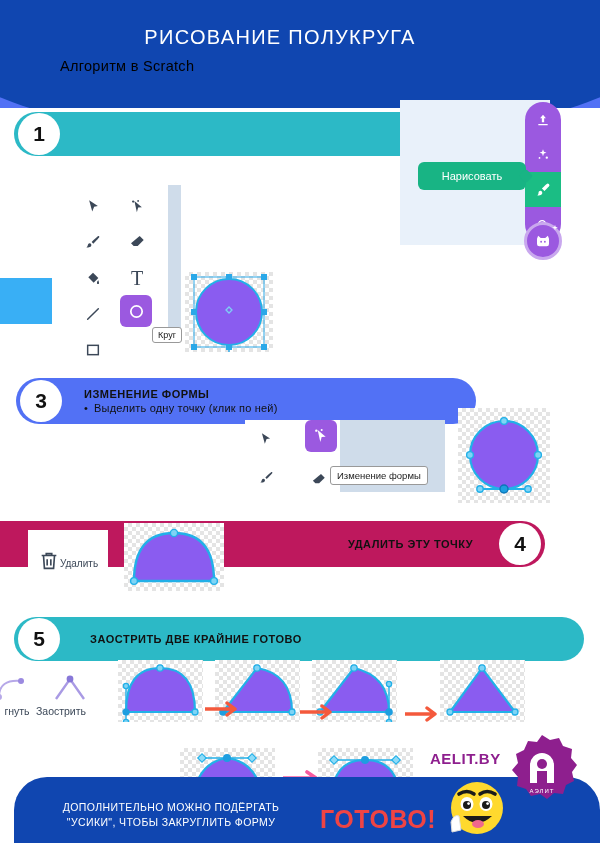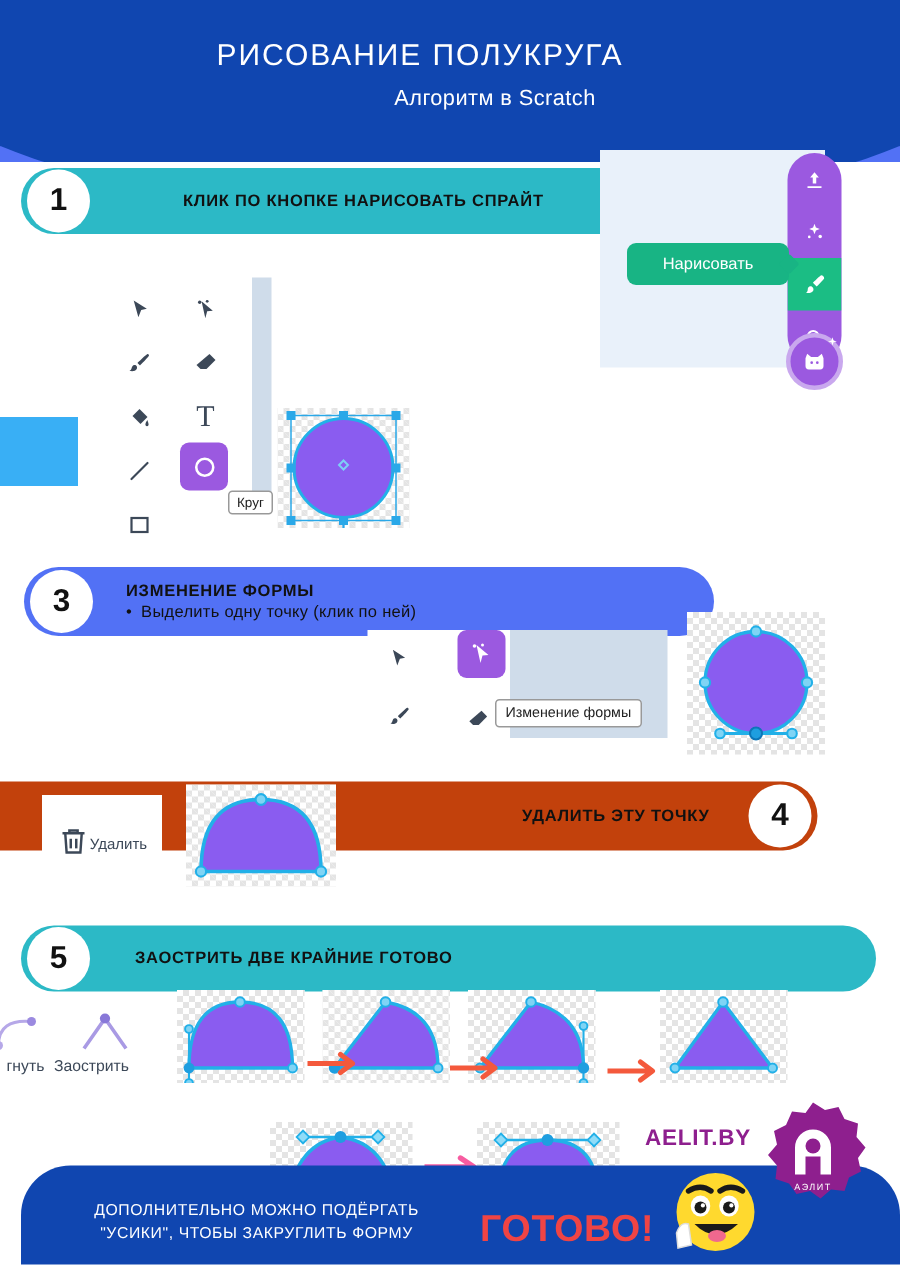--- a/index.html
+++ b/index.html
@@ -16,22 +16,22 @@
   .header-wrap { position:absolute; left:0; top:0; width:600px; height:108px; background:#5271f5; overflow:hidden; }
   .header-ellipse {
     position:absolute; left:-60px; top:-58px; width:720px; height:200px;
     background:#1046b0; border-radius:50%;
   }
   .header-title {
     position:absolute; left:0; top:26px; width:560px; text-align:center;
     color:#ffffff; font-size:20px; letter-spacing:1.3px; font-weight:400;
   }
   .header-sub {
-    position:absolute; left:0; top:58px; width:600px; text-align:center;
-    color:#ffffff; font-size:14.5px; letter-spacing:.3px; padding-left:60px;
+    position:absolute; left:0; top:58px; width:600px; text-align:left;
+    color:#000000; font-size:14.5px; letter-spacing:.3px; padding-left:60px;
   }
 
   
   .banner { position:absolute; display:flex; align-items:center; }
   .badge {
     width:42px; height:42px; border-radius:50%; background:#ffffff;
     display:flex; align-items:center; justify-content:center;
     font-size:21px; font-weight:bold; color:#111; flex:none;
   }
   .btitle { font-size:11px; font-weight:bold; color:#111; letter-spacing:.5px; }
@@ -46,21 +46,21 @@
   
   .s2 { left:277px; top:278px; width:323px; height:46px; background:#39aff5; border-radius:23px; padding:0 4px; justify-content:space-between; }
   .s2-text { margin-left:22px; }
   .s2-strip { position:absolute; left:0; top:278px; width:52px; height:46px; background:#39aff5; }
 
   
   .s3 { left:16px; top:378px; width:460px; height:46px; background:#5271f5; border-radius:23px; padding-left:4px; }
   .s3-text { margin-left:22px; }
 
   
-  .s4 { left:0px; top:521px; width:545px; height:46px; background:#c2410c; border-radius:0 23px 23px 0; justify-content:flex-end; padding-right:4px;padding-left:16px; }
+  .s4 { left:0px; top:521px; width:545px; height:46px; background:#be185d; border-radius:0 23px 23px 0; justify-content:flex-end; padding-right:4px;padding-left:16px; }
   .s4 .btitle { margin-right:26px; }
 
   
   .s5 { left:14px; top:617px; width:570px; height:44px; background:#2cb9c6; border-radius:22px; padding-left:4px; }
   .s5 .btitle { margin-left:30px; }
 
   
   .sprite-panel { position:absolute; left:400px; top:100px; width:150px; height:145px; background:#e9f1fa; }
   .sprite-bar {
     position:absolute; left:525px; top:102px; width:36px; height:140px;
@@ -142,21 +142,20 @@
 <div class="page">
 
   <div class="header-wrap">
     <div class="header-ellipse"></div>
     <div class="header-title">РИСОВАНИЕ ПОЛУКРУГА</div>
     <div class="header-sub">Алгоритм в Scratch</div>
   </div>
 
   <div class="banner s1">
     <div class="badge">1</div>
-    <div class="btitle">КЛИК ПО КНОПКЕ НАРИСОВАТЬ СПРАЙТ</div>
   </div>
 
   <div class="sprite-panel"></div>
   <div class="sprite-bar">
     <div class="sprite-ic">
       <svg width="14" height="14" viewBox="0 0 24 24" fill="#fff">
           <path d="M12 3l5 6h-3v7h-4V9H7l5-6zM4 19h16v2H4z"></path>
         </svg>
     </div>
     <div class="sprite-ic">

